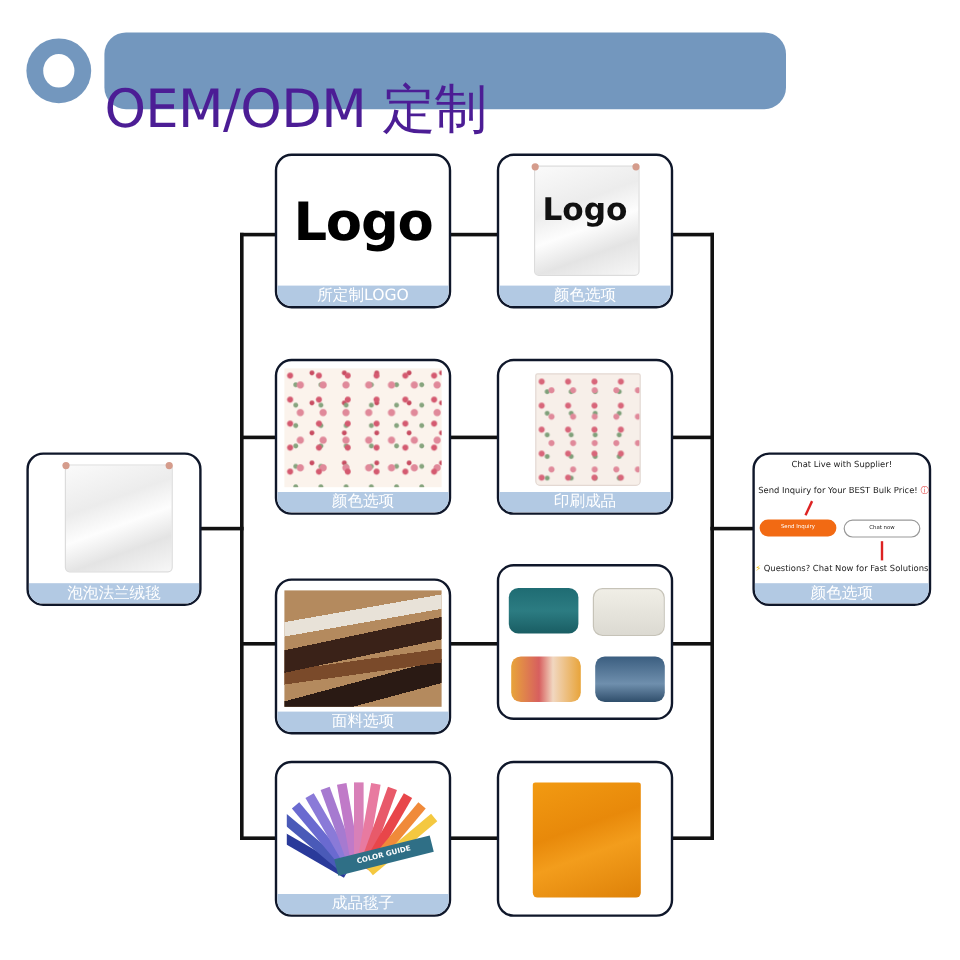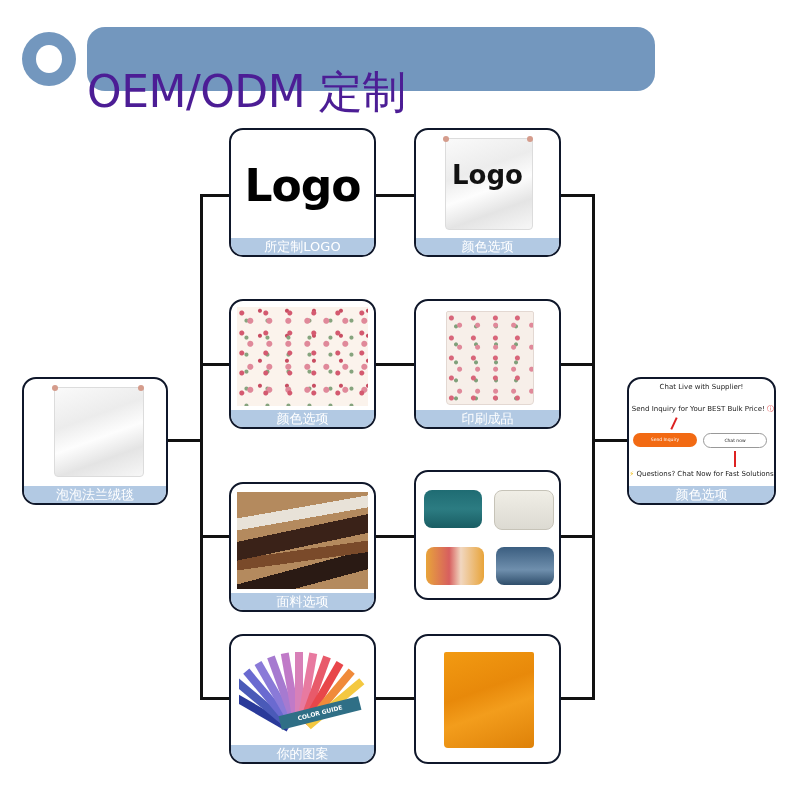--- a/index.html
+++ b/index.html
@@ -140,21 +140,21 @@
       <rect x="-4" y="-82" width="8" height="70" fill="#c07ac8" transform="rotate(-10)"></rect>
       <rect x="-4" y="-82" width="8" height="70" fill="#d880b8" transform="rotate(0)"></rect>
       <rect x="-4" y="-82" width="8" height="70" fill="#e87aa0" transform="rotate(10)"></rect>
       <rect x="-4" y="-82" width="8" height="70" fill="#e85a6a" transform="rotate(20)"></rect>
       <rect x="-4" y="-82" width="8" height="70" fill="#e8464a" transform="rotate(30)"></rect>
       <rect x="-4" y="-82" width="8" height="70" fill="#f08a3a" transform="rotate(40)"></rect>
       <rect x="-4" y="-82" width="8" height="70" fill="#f4c840" transform="rotate(50)"></rect>
     </g>
   </svg>
   <div class="fan-band">COLOR GUIDE</div>
-  <div class="label">你的图案</div>
+  <div class="label">成品毯子</div>
 </div>
 <div class="card" style="left:414px;top:634px;width:147px;height:130px;">
   <div class="drape orange" style="left:28px;top:16px;width:90px;height:96px;"></div>
 </div>
 
 <div class="card" style="left:627px;top:377px;width:149px;height:128px;">
   <div class="cta-title">Chat Live with Supplier!</div>
   <div class="cta-sub">
     <span>Send Inquiry for Your BEST Bulk Price!</span>
     <span class="info">ⓘ</span>

